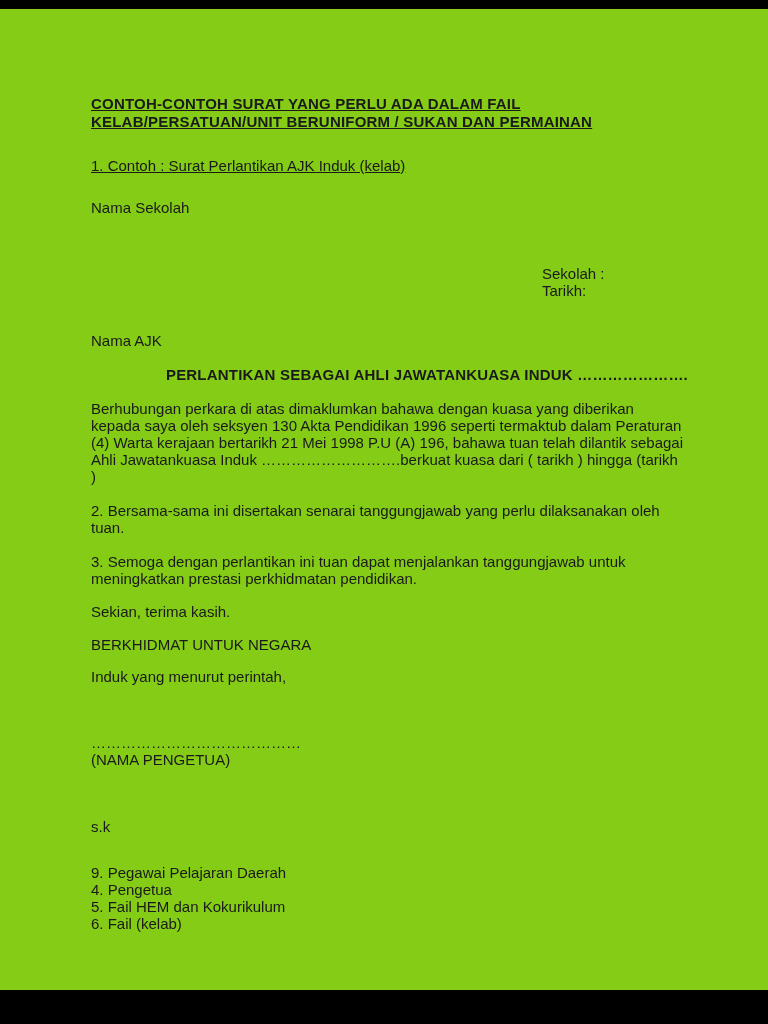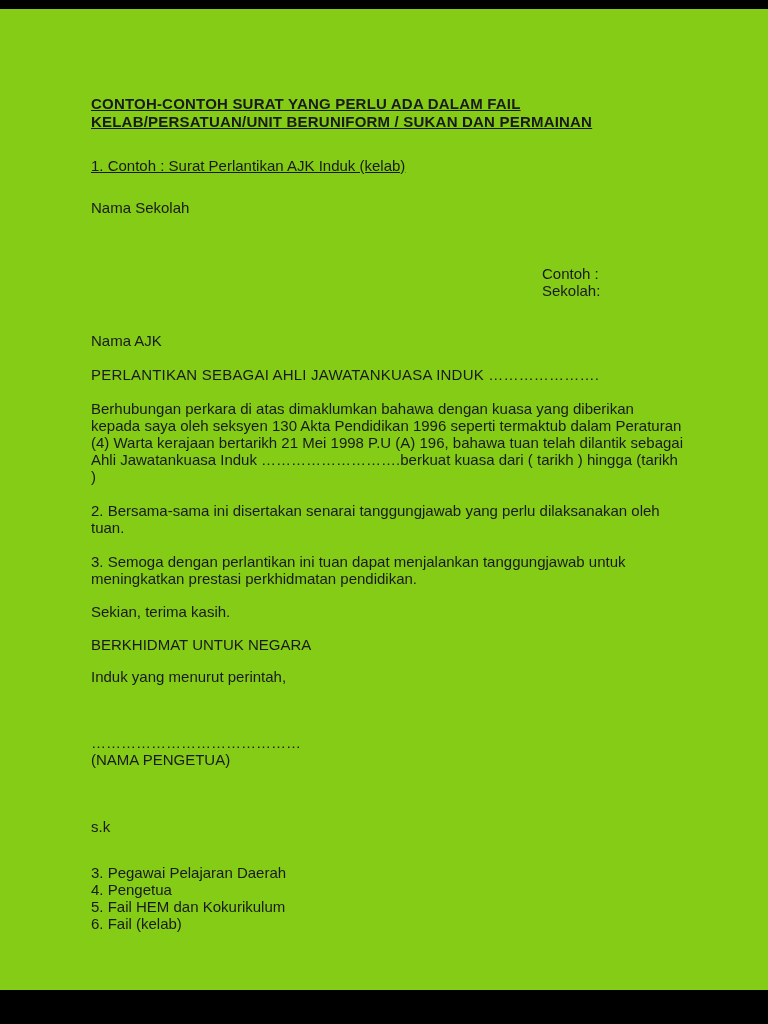--- a/index.html
+++ b/index.html
@@ -36,22 +36,23 @@
   .nama-sekolah { margin-top: 25px; }
   .ref-block {
     margin-top: 49px;
     padding-left: 451px;
     line-height: 17px;
   }
   .nama-ajk { margin-top: 33px; }
   .salutation { margin-top: 46px; }
   .subject {
     margin-top: 17px;
-    font-weight: normal;
+    font-weight: bold;
     letter-spacing: 0.2px;
+    text-align: right;
   }
   .para { margin-top: 17px; max-width: 592px; }
   .para1 { margin-top: 17px; }
   .closing { margin-top: 16px; }
   .motto { margin-top: 16px; }
   .sign-off { margin-top: 15px; }
   .sig-dots { margin-top: 49px; }
   .sig-name { margin-top: 0px; }
   .sk-block {
     margin-top: 50px;
@@ -67,22 +68,22 @@
 <div class="sheet">
   <div class="doc">
 
     <div class="title">CONTOH-CONTOH SURAT YANG PERLU ADA DALAM FAIL KELAB/PERSATUAN/UNIT BERUNIFORM / SUKAN DAN PERMAINAN</div>
 
     <div class="example-heading">1. Contoh :  Surat Perlantikan AJK Induk  (kelab)</div>
 
     <div class="nama-sekolah">Nama Sekolah</div>
 
     <div class="ref-block">
-      <div>Contoh :</div>
-      <div>Sekolah:</div>
+      <div>Sekolah :</div>
+      <div>Tarikh:</div>
     </div>
 
     <div class="nama-ajk">Nama AJK</div>
 
 
     <div class="subject">PERLANTIKAN SEBAGAI AHLI JAWATANKUASA INDUK ………………….</div>
 
     <div class="para para1">Berhubungan perkara di atas dimaklumkan bahawa dengan kuasa yang diberikan kepada saya oleh seksyen 130 Akta Pendidikan 1996 seperti termaktub dalam Peraturan (4) Warta kerajaan bertarikh 21 Mei 1998 P.U (A) 196, bahawa tuan telah dilantik sebagai Ahli Jawatankuasa Induk ……………………….berkuat kuasa dari ( tarikh ) hingga (tarikh )</div>
 
     <div class="para">2. Bersama-sama ini disertakan senarai tanggungjawab yang perlu dilaksanakan oleh tuan.</div>
@@ -95,21 +96,21 @@
 
     <div class="para sign-off">Induk yang menurut perintah,</div>
 
     <div class="sig-dots">……………………………………</div>
 
     <div class="sig-name">(NAMA PENGETUA)</div>
 
     <div class="sk-block">
       <div class="sk-label">s.k</div>
       <div class="sk-list">
-        <div>3. Pegawai Pelajaran Daerah</div>
+        <div>9. Pegawai Pelajaran Daerah</div>
         <div>4. Pengetua</div>
         <div>5. Fail HEM dan Kokurikulum</div>
         <div>6. Fail (kelab)</div>
       </div>
     </div>
 
   </div>
 </div>
 
 </body></html>

